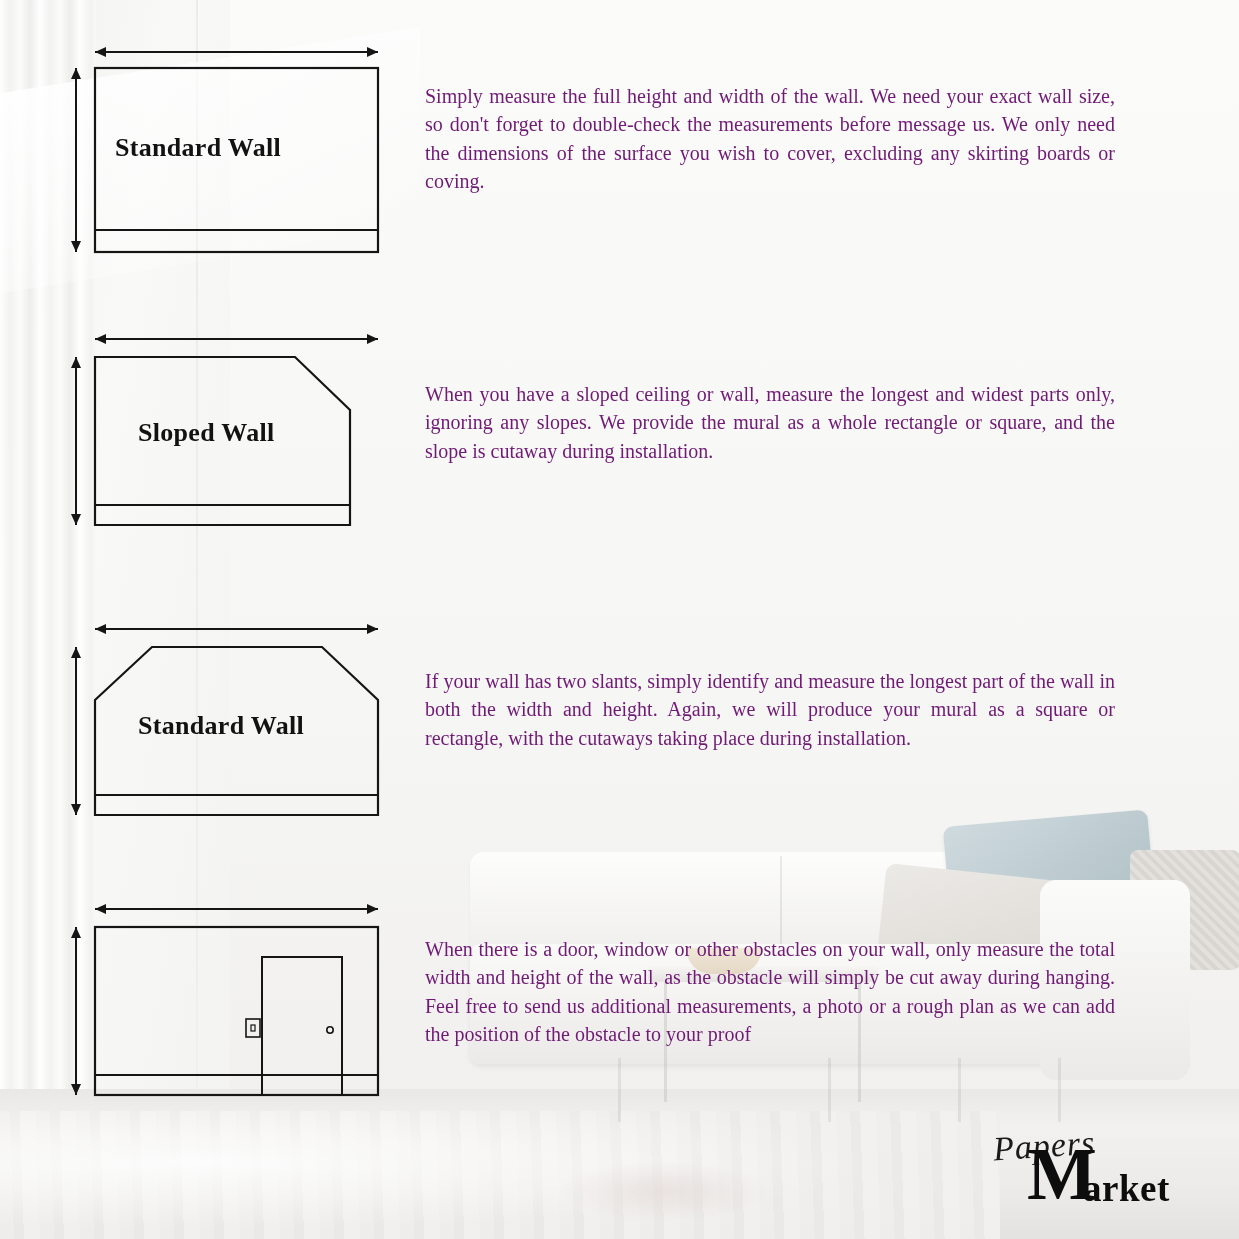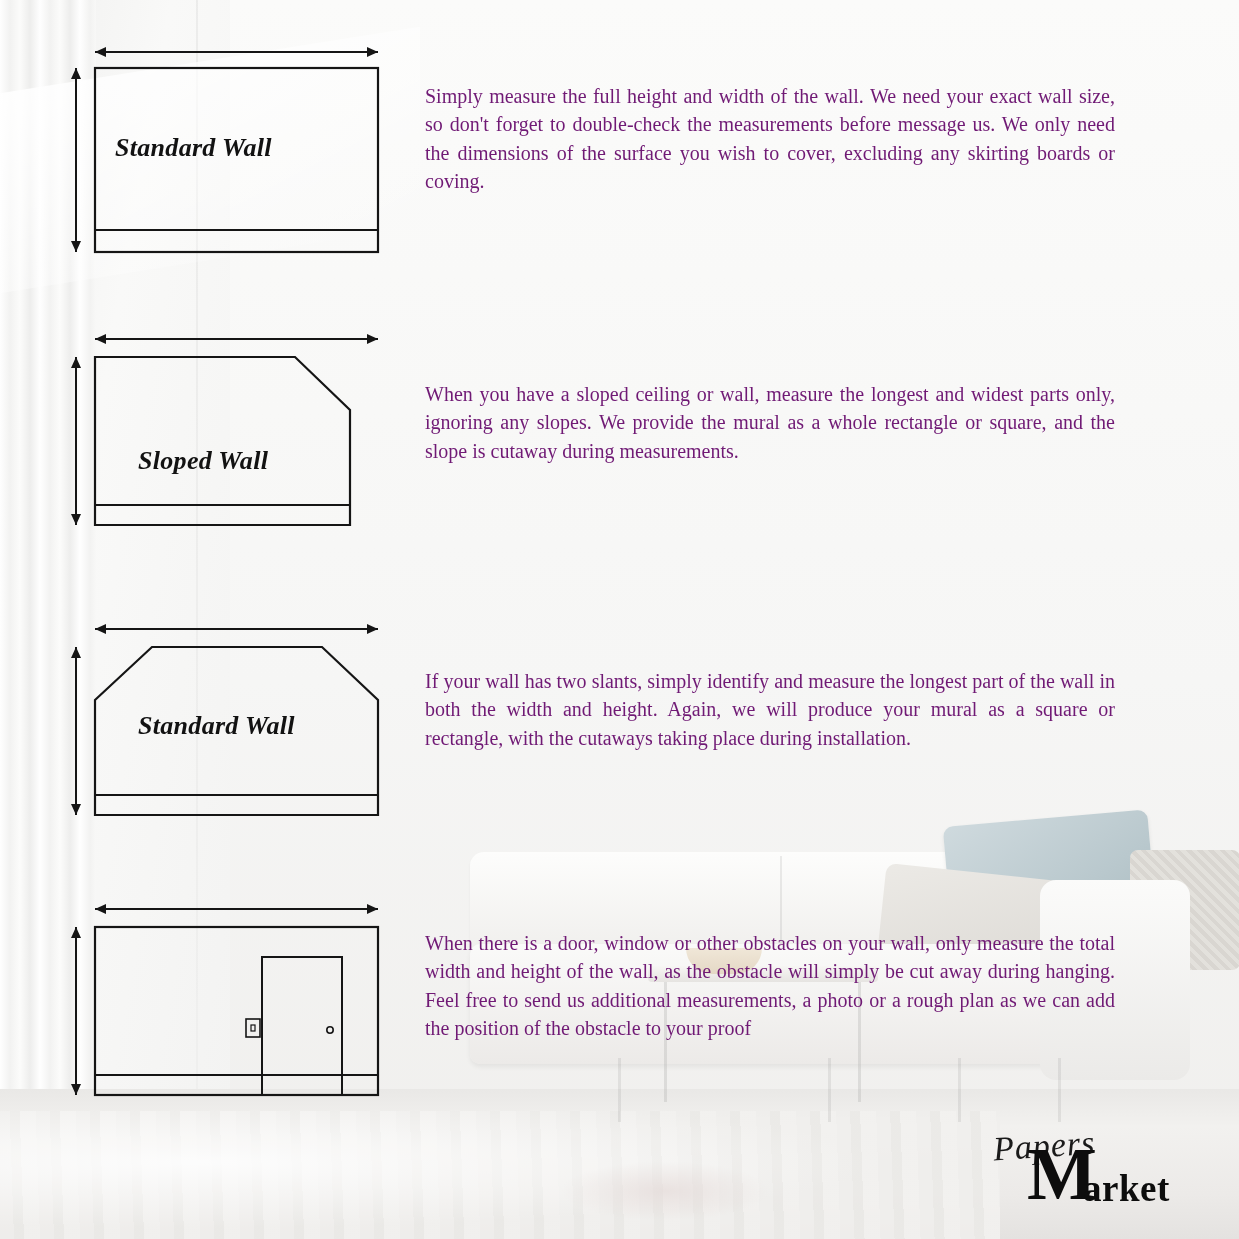--- a/index.html
+++ b/index.html
@@ -178,21 +178,20 @@
     width: 690px;
     font-family: "Liberation Serif", serif;
     font-size: 20px;
     line-height: 1.42;
     color: #701a75;
     text-align: justify;
   }
   .shape-label {
     position: absolute;
     font-family: "Liberation Serif", serif;
-    font-style: italic;
     font-weight: 700;
     font-size: 26px;
     color: #121212;
     letter-spacing: .3px;
     white-space: pre-line;
     line-height: 1.22;
   }
 
   
   .logo {
@@ -291,23 +290,23 @@
         <line x1="35" y1="14" x2="318" y2="14" stroke="#151515" stroke-width="2"></line>
         <path d="M35 14 L46 9 L46 19 Z" fill="#151515"></path>
         <path d="M318 14 L307 9 L307 19 Z" fill="#151515"></path>
         <line x1="16" y1="32" x2="16" y2="200" stroke="#151515" stroke-width="2"></line>
         <path d="M16 32 L11 43 L21 43 Z" fill="#151515"></path>
         <path d="M16 200 L11 189 L21 189 Z" fill="#151515"></path>
 
         <path d="M35 32 L235 32 L290 85 L290 200 L35 200 Z" stroke="#151515" stroke-width="2.2" fill="none"></path>
         <line x1="35" y1="180" x2="290" y2="180" stroke="#151515" stroke-width="2.2"></line>
       </svg>
-      <div class="shape-label" style="left:78px; top:92px;margin-top:28px;">Sloped Wall</div>
+      <div class="shape-label" style="left:78px; top:92px;">Sloped Wall</div>
     </div>
-    <div class="para" style="top:55px;">When you have a sloped ceiling or wall, measure the longest and widest parts only, ignoring any slopes. We provide the mural as a whole rectangle or square, and the slope is cutaway during measurements.</div>
+    <div class="para" style="top:55px;">When you have a sloped ceiling or wall, measure the longest and widest parts only, ignoring any slopes. We provide the mural as a whole rectangle or square, and the slope is cutaway during installation.</div>
   </div>
 
   <div class="row" style="top:615px;">
     <div class="diagram">
       <svg width="330" height="235" viewBox="0 0 330 235" fill="none" xmlns="http://www.w3.org/2000/svg">
         <line x1="35" y1="14" x2="318" y2="14" stroke="#151515" stroke-width="2"></line>
         <path d="M35 14 L46 9 L46 19 Z" fill="#151515"></path>
         <path d="M318 14 L307 9 L307 19 Z" fill="#151515"></path>
         <line x1="16" y1="32" x2="16" y2="200" stroke="#151515" stroke-width="2"></line>
         <path d="M16 32 L11 43 L21 43 Z" fill="#151515"></path>
@@ -333,21 +332,21 @@
         <rect x="35" y="32" width="283" height="168" stroke="#151515" stroke-width="2.2" fill="none"></rect>
         <line x1="35" y1="180" x2="318" y2="180" stroke="#151515" stroke-width="2.2"></line>
 
         <rect x="202" y="62" width="80" height="138" stroke="#151515" stroke-width="2" fill="none"></rect>
         <circle cx="270" cy="135" r="3.2" stroke="#151515" stroke-width="1.6" fill="none"></circle>
 
         <rect x="186" y="124" width="14" height="18" stroke="#151515" stroke-width="1.6" fill="none"></rect>
         <rect x="191" y="130" width="4" height="6" stroke="#151515" stroke-width="1.2" fill="none"></rect>
       </svg>
     </div>
-    <div class="para" style="top:34px;">When there is a door, window or other obstacles on your wall, only measure the total width and height of the wall, as the obstacle will simply be cut away during hanging. Feel free to send us additional measurements, a photo or a rough plan as we can add the position of the obstacle to your proof</div>
+    <div class="para" style="top:40px;">When there is a door, window or other obstacles on your wall, only measure the total width and height of the wall, as the obstacle will simply be cut away during hanging. Feel free to send us additional measurements, a photo or a rough plan as we can add the position of the obstacle to your proof</div>
   </div>
 
   <div class="logo">
     <div class="logo-script">Papers</div>
     <div class="logo-m">M</div>
     <div class="logo-market">arket</div>
   </div>
 
 </div>
 

